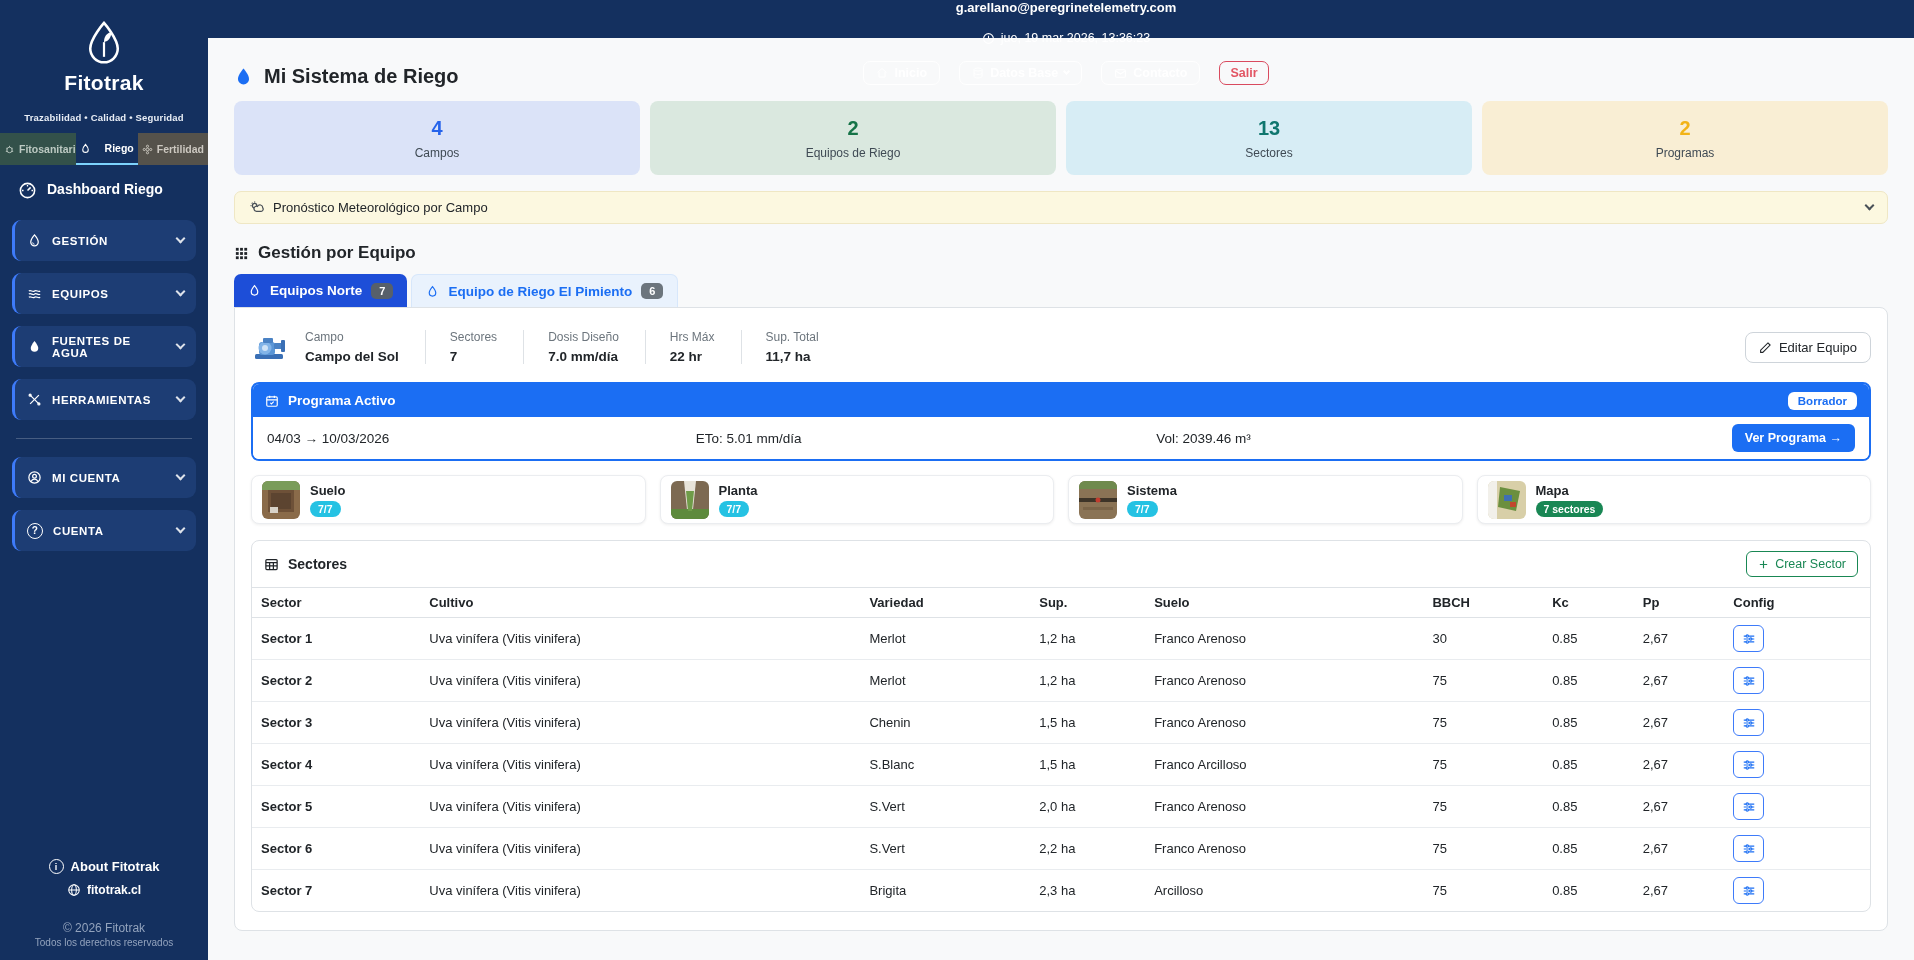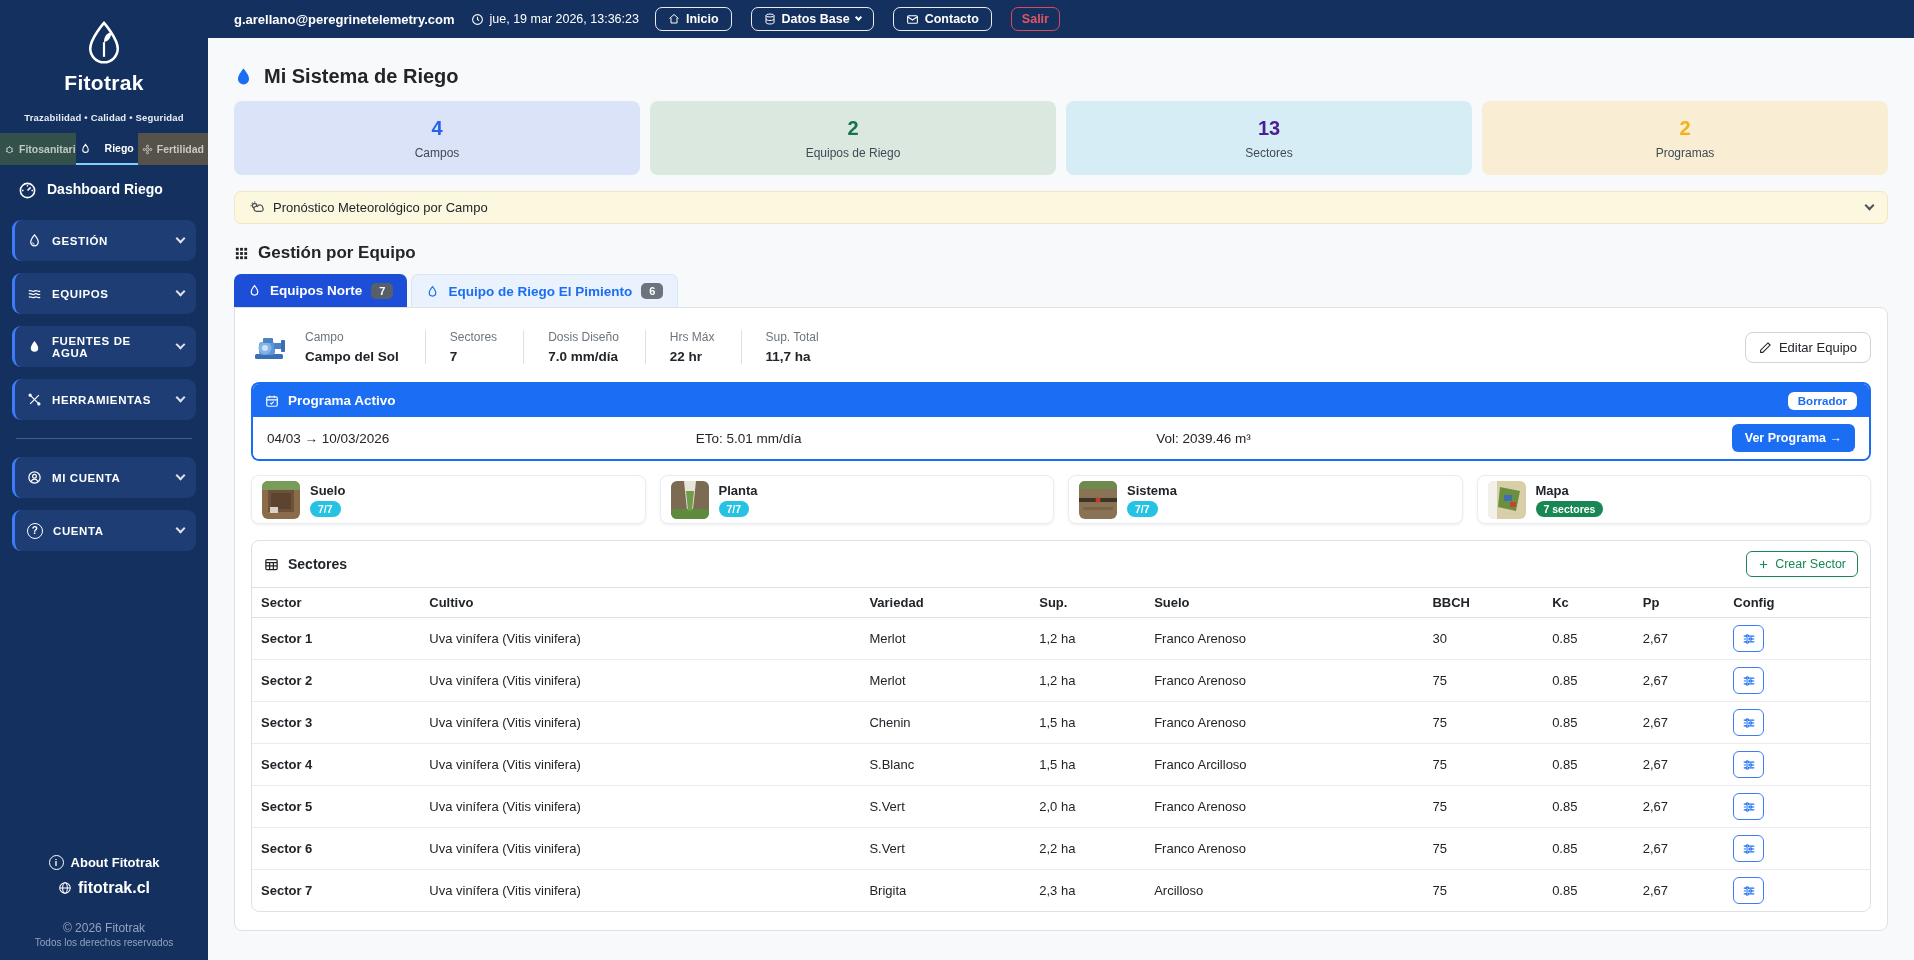--- a/index.html
+++ b/index.html
@@ -17,27 +17,27 @@
   .mtab-fito { flex:1.25; background:#33514a; color:#bcc9c2; }
   .mtab-riego { flex:1; background:#14305f; color:#fff; border-bottom:2px solid #7dd3fc; }
   .mtab-fert { flex:1.15; background:#55524b; color:#ccc8c0; }
   .dash-link { display:flex; align-items:flex-start; gap:10px; padding:16px 18px 14px; font-size:14px; font-weight:600; color:#fff; cursor:pointer; }
   .snav { display:flex; flex-direction:column; }
   .snav-btn { display:flex; align-items:center; gap:10px; margin:6px 12px; height:41px; background:#1d3d74; border:none; border-left:3px solid #3e7bfa; border-radius:9px; color:#fff; font-family:inherit; font-size:11.5px; font-weight:700; letter-spacing:.6px; padding:0 12px; cursor:pointer; text-align:left; }
   .snav-btn .chev { margin-left:auto; opacity:.85; }
   .sdivider { border-top:1px solid rgba(255,255,255,.22); margin:12px 16px; }
   .side-footer { position:absolute; bottom:12px; left:0; right:0; text-align:center; }
   .sf-about { display:flex; align-items:center; justify-content:center; gap:7px; font-size:13px; font-weight:700; }
-  .sf-site { display:flex; align-items:center; justify-content:center; gap:6px; font-size:16px; font-weight:600; margin-top:9px; }
+  .sf-site { display:flex; align-items:center; justify-content:center; gap:6px; font-size:12px; font-weight:600; margin-top:9px; }
   .sf-copy { font-size:12px; color:#93a3bd; margin-top:24px; }
   .sf-rights { font-size:10px; color:#93a3bd; margin-top:2px; }
 
   
   .main-col { flex:1; display:flex; flex-direction:column; min-width:0; }
-  .topbar { height:38px; min-height:38px; background:#14305f; display:flex; align-items:center; padding:0 16px 0 26px; gap:16px; color:#fff; }
+  .topbar { height:38px; min-height:38px; background:#14305f; display:flex; align-items:center; padding:0 16px 0 26px; gap:16px; color:#fff;flex-direction:column; }
   .tb-email { font-size:13px; font-weight:700; }
   .tb-date { display:flex; align-items:center; gap:6px; font-size:12.5px; }
   .tb-buttons { display:flex; gap:19px; }
   .tbtn { display:flex; align-items:center; gap:6px; background:transparent; border:1px solid rgba(255,255,255,.9); border-radius:7px; color:#fff; font-family:inherit; font-size:12.5px; font-weight:700; padding:4px 12px; cursor:pointer; }
   .tbtn-salir { color:#e25563; border-color:#d94a5e; font-weight:600; padding:4px 10px; }
 
   
   .content { flex:1; padding:0 26px; overflow:hidden; }
   .page-title { display:flex; align-items:center; gap:11px; margin:27px 0 13px; font-size:20px; font-weight:700; }
   .stats-row { display:flex; gap:10px; }
@@ -268,21 +268,21 @@
       <div class="stats-row">
         <div class="stat-card" style="background: rgb(219, 227, 248);">
           <div class="stat-value" style="color: rgb(37, 99, 235);">4</div>
           <div class="stat-label">Campos</div>
         </div>
         <div class="stat-card" style="background: rgb(218, 232, 223);">
           <div class="stat-value" style="color: rgb(21, 115, 71);">2</div>
           <div class="stat-label">Equipos de Riego</div>
         </div>
         <div class="stat-card" style="background: rgb(215, 237, 245);">
-          <div class="stat-value" style="color: #4c1d95;">13</div>
+          <div class="stat-value" style="color: #0f766e;">13</div>
           <div class="stat-label">Sectores</div>
         </div>
         <div class="stat-card" style="background: rgb(249, 238, 212);">
           <div class="stat-value" style="color: rgb(242, 179, 23);">2</div>
           <div class="stat-label">Programas</div>
         </div>
       </div>
 
       <div class="accordion">
         <svg class="ic" width="15" height="15" viewBox="0 0 24 24" fill="none" stroke="#495057" stroke-width="2">

